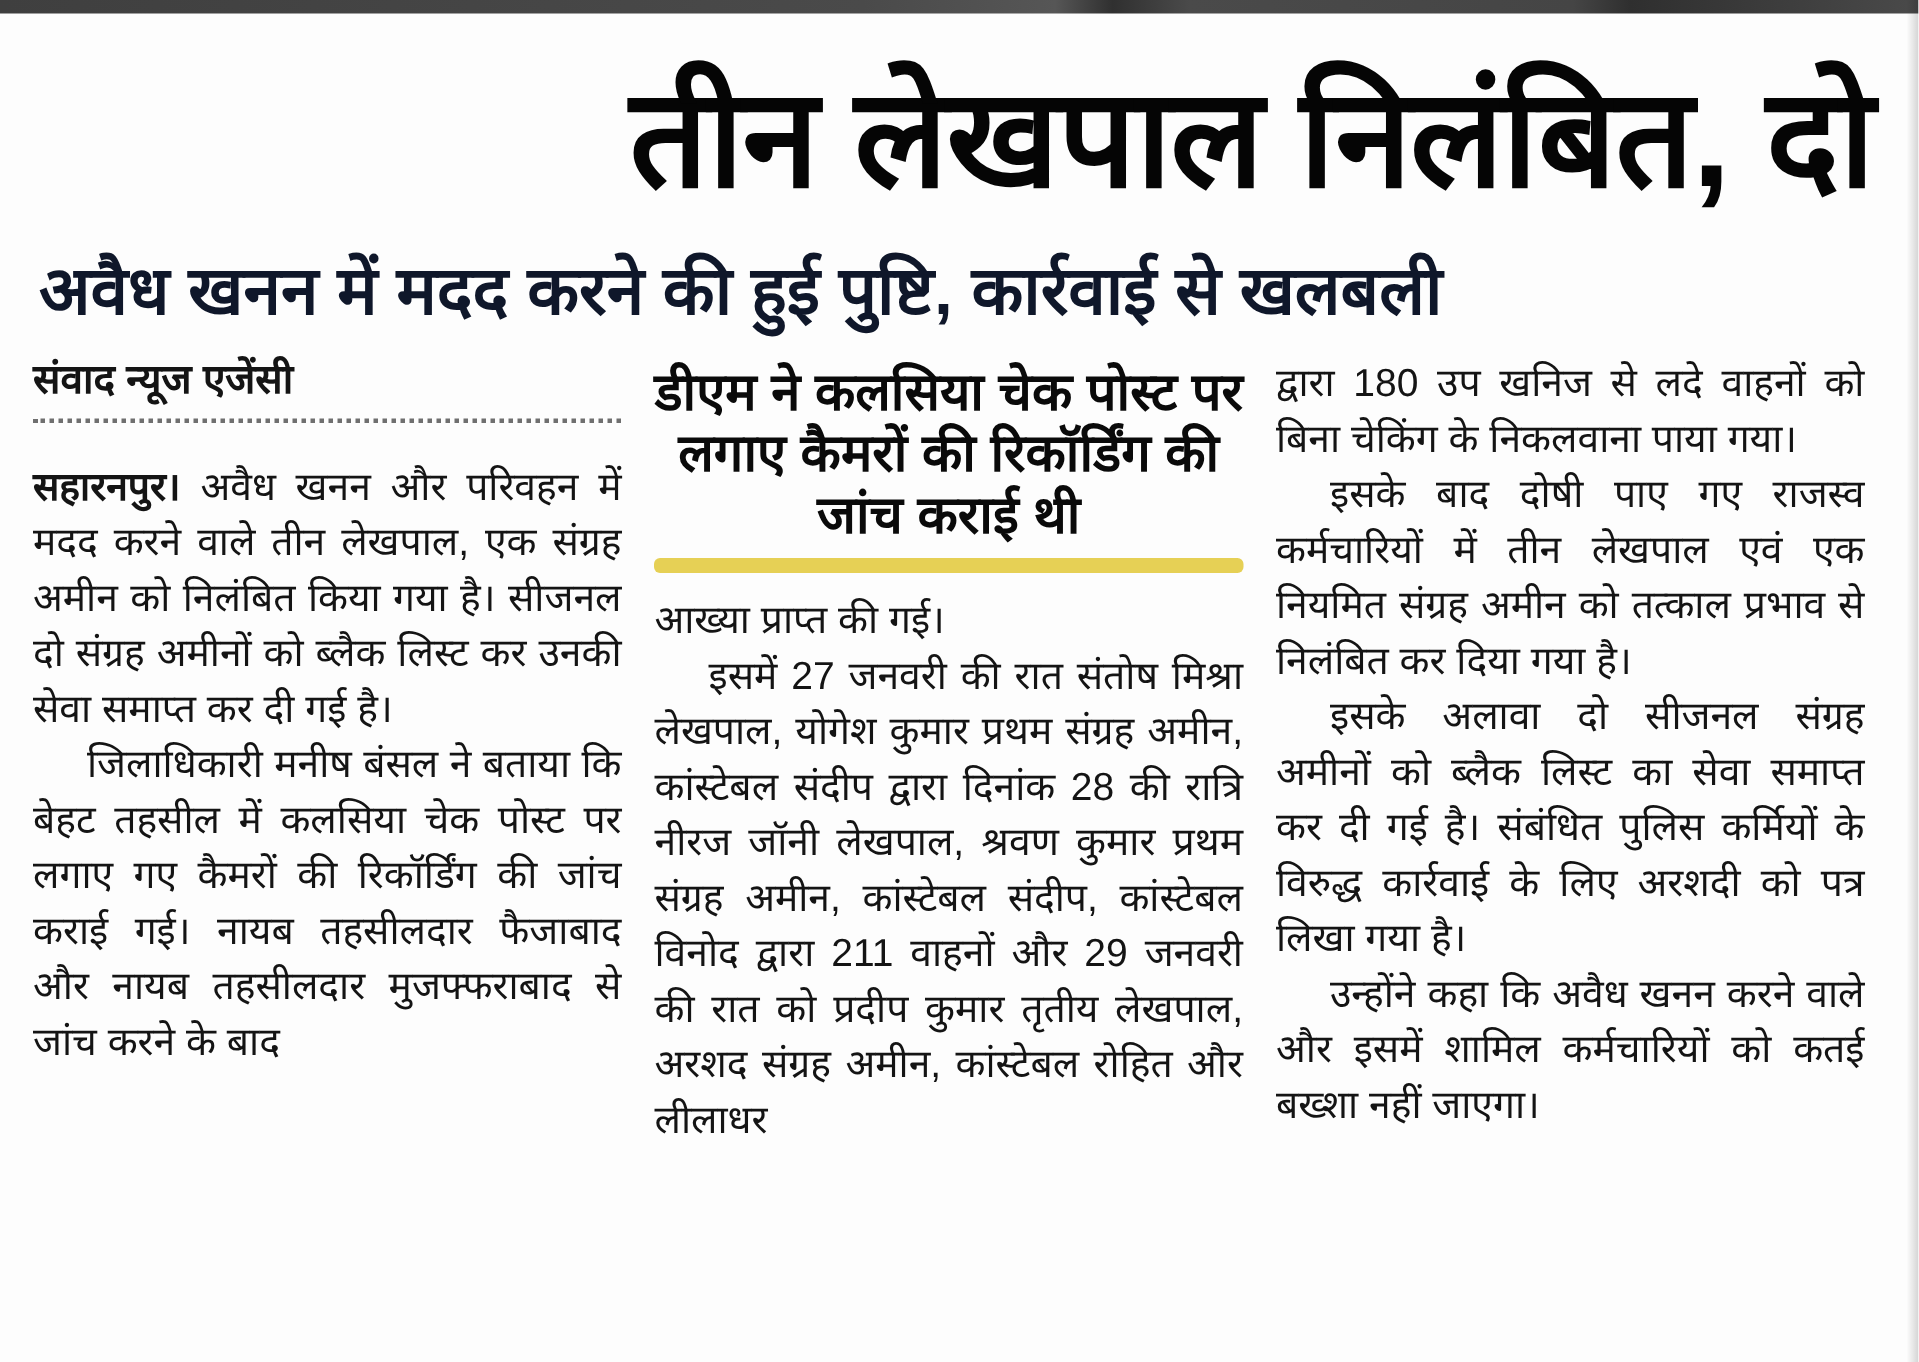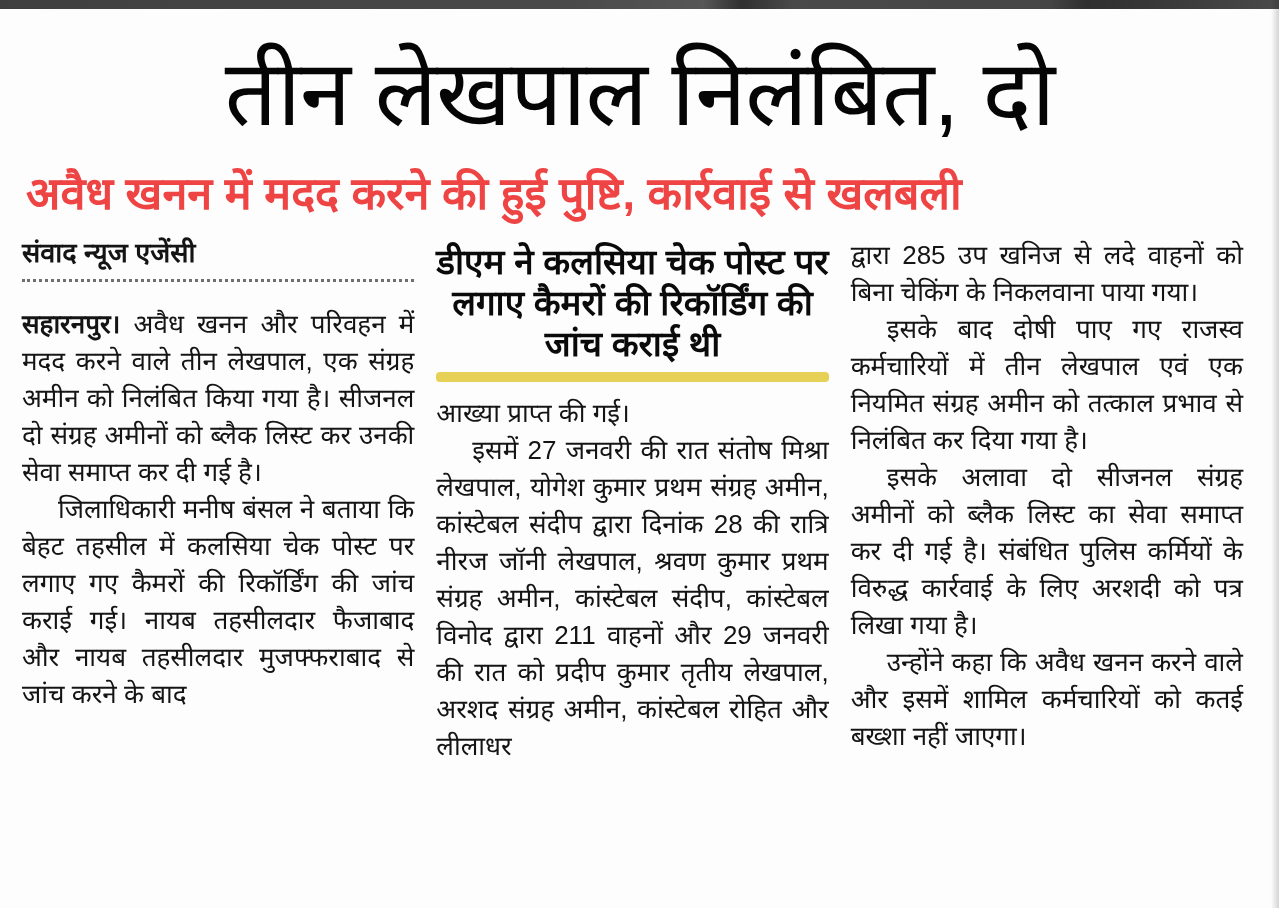--- a/index.html
+++ b/index.html
@@ -23,34 +23,34 @@
   }
   .top-bar {
     width: 1279px;
     height: 9px;
     background: linear-gradient(to right,
       #3f3f3f 0%, #4a4a4a 45%, #565656 55%, #303030 58%,
       #4a4a4a 62%, #454545 82%, #2f2f2f 85%, #4a4a4a 100%);
   }
   .headline {
     margin: 22px 30px 0 30px;
-    text-align: center;
+    text-align: right;
     font-size: 92px;
-    font-weight: 400;
+    font-weight: 700;
     line-height: 124px;
     letter-spacing: -1px;
     color: #050505;
   }
   .subheadline {
     margin: 10px 24px 0 26px;
     font-size: 45px;
     font-weight: 700;
     line-height: 58px;
     white-space: nowrap;
-    color: #ef4444;
+    color: #0f172a;
   }
   .columns {
     display: flex;
     gap: 22px;
     padding: 14px 36px 0 22px;
   }
   .col {
     flex: 1 1 0;
     font-size: 26px;
     line-height: 37px;
@@ -110,19 +110,19 @@
   </div>
 
   <div class="col">
     <div class="pullquote">डीएम ने कलसिया चेक पोस्ट पर लगाए कैमरों की रिकॉर्डिंग की जांच कराई थी</div>
     <div class="accent-bar" id="accent-bar" style="background: rgb(230, 208, 85);"></div>
     <p class="body-para">आख्या प्राप्त की गई।</p>
     <p class="body-para indent">इसमें 27 जनवरी की रात संतोष मिश्रा लेखपाल, योगेश कुमार प्रथम संग्रह अमीन, कांस्टेबल संदीप द्वारा दिनांक 28 की रात्रि नीरज जॉनी लेखपाल, श्रवण कुमार प्रथम संग्रह अमीन, कांस्टेबल संदीप, कांस्टेबल विनोद द्वारा 211 वाहनों और 29 जनवरी की रात को प्रदीप कुमार तृतीय लेखपाल, अरशद संग्रह अमीन, कांस्टेबल रोहित और लीलाधर</p>
   </div>
 
   <div class="col">
-    <p class="body-para">द्वारा 285 उप खनिज से लदे वाहनों को बिना चेकिंग के निकलवाना पाया गया।</p>
+    <p class="body-para">द्वारा 180 उप खनिज से लदे वाहनों को बिना चेकिंग के निकलवाना पाया गया।</p>
     <p class="body-para indent">इसके बाद दोषी पाए गए राजस्व कर्मचारियों में तीन लेखपाल एवं एक नियमित संग्रह अमीन को तत्काल प्रभाव से निलंबित कर दिया गया है।</p>
     <p class="body-para indent">इसके अलावा दो सीजनल संग्रह अमीनों को ब्लैक लिस्ट का सेवा समाप्त कर दी गई है। संबंधित पुलिस कर्मियों के विरुद्ध कार्रवाई के लिए अरशदी को पत्र लिखा गया है।</p>
     <p class="body-para indent">उन्होंने कहा कि अवैध खनन करने वाले और इसमें शामिल कर्मचारियों को कतई बख्शा नहीं जाएगा।</p>
   </div>
 
 </div>
 
 </body></html>

